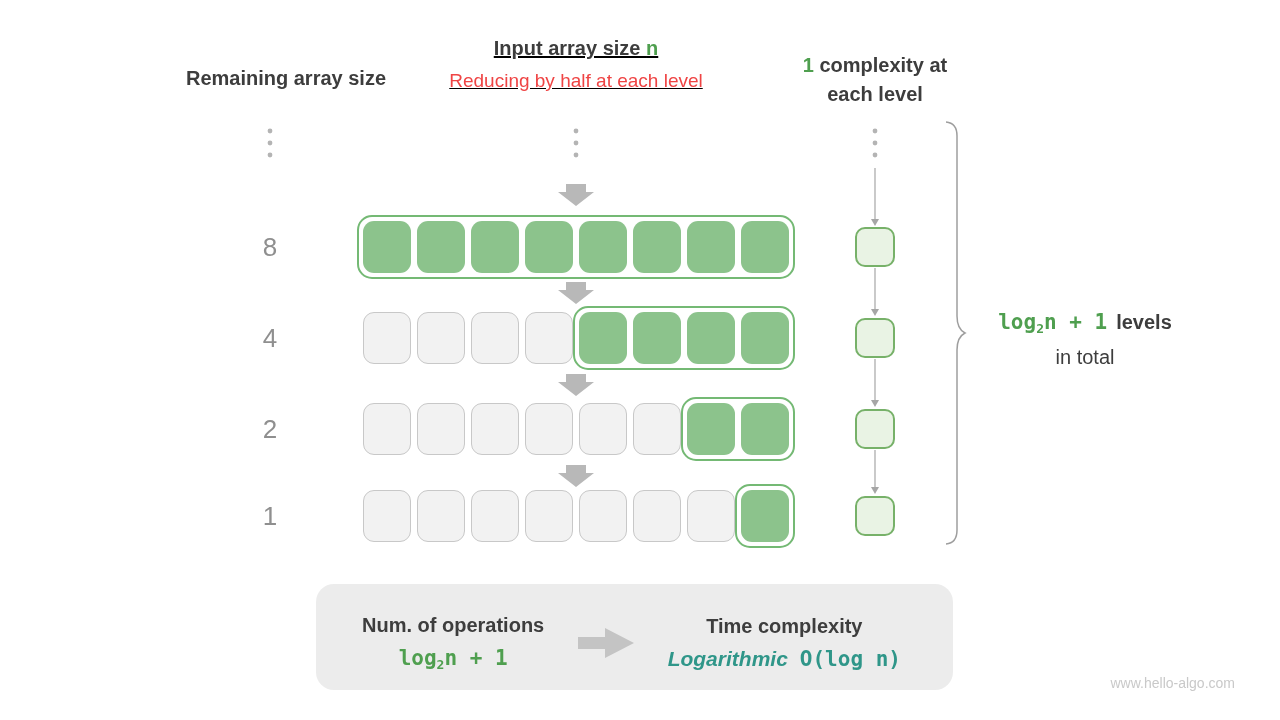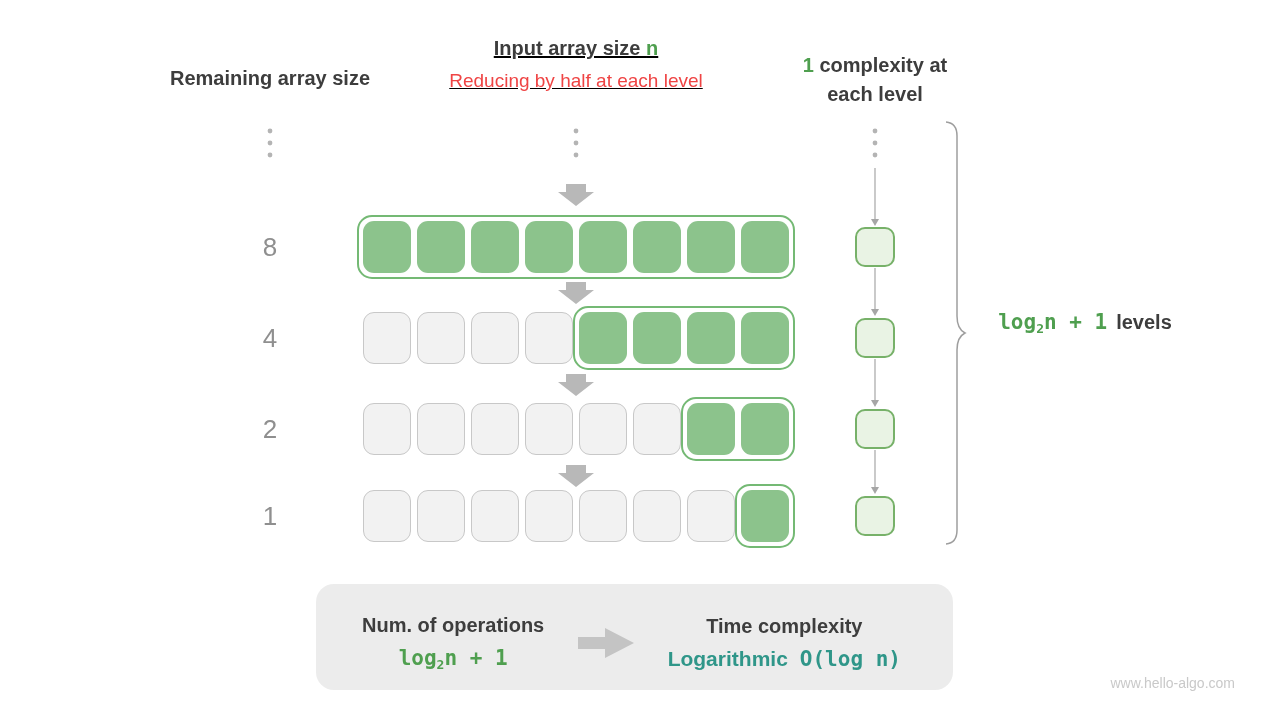--- a/index.html
+++ b/index.html
@@ -2,21 +2,21 @@
 <html style="--green_text: #4f9f4f; --teal_text: #2f9689; --cell_green: #8cc38c; --group_border: #74b974; --op_fill: #e9f3e4; --op_border: #77b169; --cell_gray: #f2f2f2; --cell_gray_border: #c8c8c8; --dark_text: #3d3d3d; --muted_text: #8f8f8f; --arrow_gray: #b8b8b8; --line_gray: #a6a6a6; --brace_gray: #9e9e9e;"><head>
 <meta charset="utf-8">
 <style>
   html,body{margin:0;padding:0;background:#ffffff;}
   #stage{
     position:relative;width:1280px;height:720px;overflow:hidden;
     font-family:"Liberation Sans",sans-serif;background:#ffffff;
   }
   .abs{position:absolute;}
   .hdr{font-size:20px;font-weight:700;color:var(--dark_text);text-align:center;line-height:25px;}
-  .hdr-left{left:120px;top:66px;width:300px;}
+  .hdr-left{left:136px;top:66px;width:300px;}
   .hdr-center{left:406px;top:36px;width:340px;text-align:center;text-decoration:underline;}
   .hdr-right{left:775px;top:51px;width:200px;line-height:29px;}
   .subhdr{font-size:19px;font-weight:400;color:#ef4444;margin-top:9px;text-align:center;}
   .green-var{color:var(--green_text);}
   .row-label{position:absolute;width:60px;height:32px;line-height:32px;text-align:center;
     font-size:26px;color:var(--muted_text);}
   .array-row{position:absolute;display:flex;gap:6px;}
   .cell{width:48px;height:52px;border-radius:11px;box-sizing:border-box;flex:0 0 auto;}
   .cell.gray{background:var(--cell_gray);border:1.5px solid var(--cell_gray_border);}
   .cell.green{background:var(--cell_green);}
@@ -28,21 +28,21 @@
   .brace-label{left:970px;top:308px;width:230px;text-align:center;line-height:28px;color:var(--dark_text);font-size:20px;}
   .formula{font-family:"DejaVu Sans Mono",monospace;font-weight:700;color:var(--green_text);font-size:21px;}
   .formula sub{font-size:13px;vertical-align:-4px;}
   .brace-label .suffix{margin-left:9px;font-weight:bold;}
   .summary-box{left:316px;top:584px;width:637px;height:106px;background:#ececec;border-radius:18px;
     display:flex;align-items:center;justify-content:space-between;box-sizing:border-box;
     padding:12px 52px 0 46px;}
   .sum-col{text-align:center;}
   .sum-title{font-size:20px;font-weight:700;color:var(--dark_text);}
   .sum-formula{margin-top:9px;font-size:21px;}
-  .tc-label{color:var(--teal_text);font-weight:700;}
+  .tc-label{color:var(--teal_text);font-weight:700;font-style:italic;}
   .tc-code{color:var(--teal_text);font-weight:700;font-family:"DejaVu Sans Mono",monospace;margin-left:12px;}
   .watermark{left:1035px;top:675px;width:200px;text-align:right;
     font-family:Liberation Sans, sans-serif;font-size:14px;color:#c9c9c9;}
 </style>
 </head>
 <body>
 
 <div id="stage">
 
   <div class="abs hdr hdr-left">Remaining array size</div>
@@ -83,20 +83,21 @@
       <line x1="875" y1="359" x2="875" y2="401"></line>
         <polygon points="871,400 879,400 875,407" stroke="none"></polygon>
       <line x1="875" y1="450" x2="875" y2="488"></line>
         <polygon points="871,487 879,487 875,494" stroke="none"></polygon>
     </g>
     <path d="M 946 122 Q 957 123 957 136 L 957 316 Q 957 329 965 333 Q 957 337 957 350 L 957 530 Q 957 543 946 544" fill="none" stroke="#9e9e9e" stroke-width="1.5"></path>
   </svg>
 
   <div class="abs brace-label">
     <div><span class="formula"><span>log</span><sub>2</sub><span>n + 1</span></span><span class="suffix">levels</span></div>
+    <div>in total</div>
   </div>
 
   <div class="abs summary-box">
     <div class="sum-col">
       <div class="sum-title">Num. of operations</div>
       <div class="sum-formula formula"><span>log</span><sub>2</sub><span>n + 1</span></div>
     </div>
     <svg width="56" height="30" viewBox="0 0 56 30">
       <polygon points="0,9 27,9 27,0 56,15 27,30 27,21 0,21" fill="#c4c4c4"></polygon>
     </svg>

